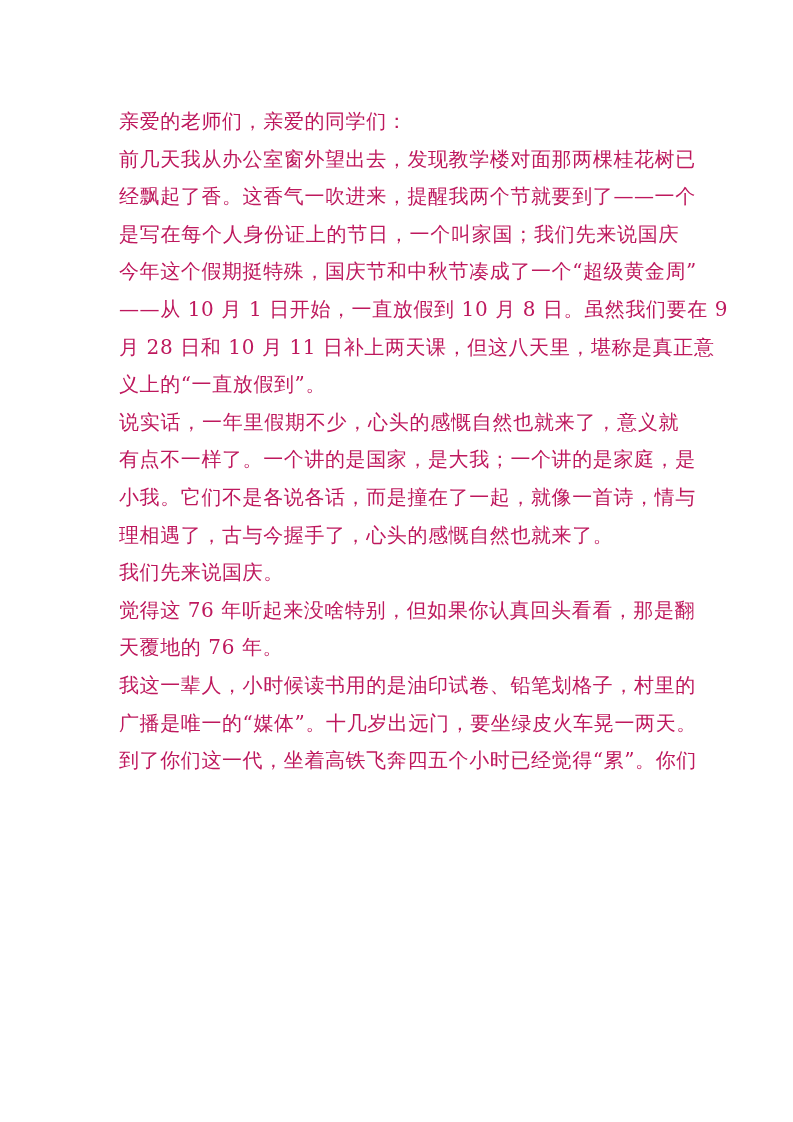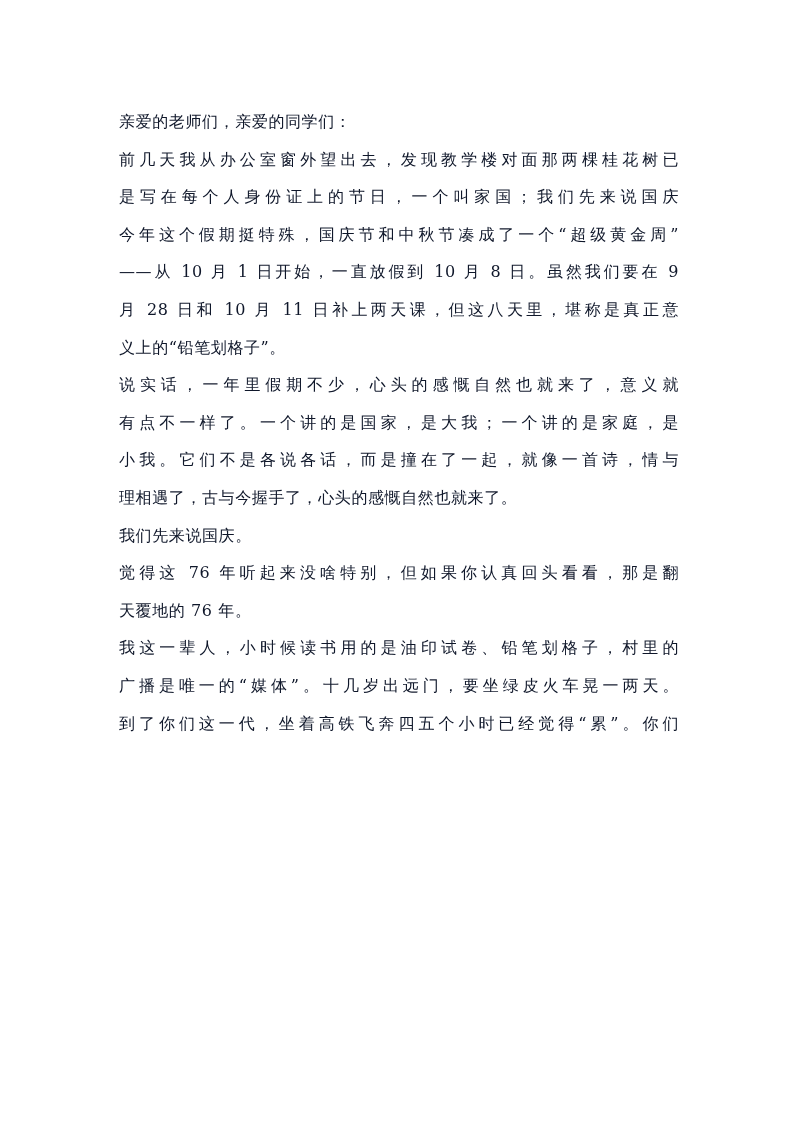--- a/index.html
+++ b/index.html
@@ -11,47 +11,48 @@
     width: 793px;
     height: 1122px;
     position: relative;
     overflow: hidden;
   }
   .page {
     position: absolute;
     left: 119px;
     top: 103px;
     width: 560px;
-    color: #0f172a;
+    color: #be185d;
     font-family: "DejaVu Serif", "Liberation Serif", serif;
-    font-size: 16px;
+    font-size: 20px;
     line-height: 37.6px;
     letter-spacing: 0.6px;
   }
   .line {
     display: block;
     white-space: nowrap;
     height: 37.6px;
   }
   .line.justify {
     text-align: justify;
     text-align-last: justify;
   }
 </style>
 </head>
 <body>
 
 <div class="page">
   <span class="line">亲爱的老师们，亲爱的同学们：</span>
   <span class="line justify">前几天我从办公室窗外望出去，发现教学楼对面那两棵桂花树已</span>
+  <span class="line justify">经飘起了香。这香气一吹进来，提醒我两个节就要到了——一个</span>
   <span class="line justify">是写在每个人身份证上的节日，一个叫家国；我们先来说国庆</span>
   <span class="line justify">今年这个假期挺特殊，国庆节和中秋节凑成了一个“超级黄金周”</span>
   <span class="line justify">——从 10 月 1 日开始，一直放假到 10 月 8 日。虽然我们要在 9</span>
   <span class="line justify">月 28 日和 10 月 11 日补上两天课，但这八天里，堪称是真正意</span>
-  <span class="line">义上的“铅笔划格子”。</span>
+  <span class="line">义上的“一直放假到”。</span>
   <span class="line justify">说实话，一年里假期不少，心头的感慨自然也就来了，意义就</span>
   <span class="line justify">有点不一样了。一个讲的是国家，是大我；一个讲的是家庭，是</span>
   <span class="line justify">小我。它们不是各说各话，而是撞在了一起，就像一首诗，情与</span>
   <span class="line">理相遇了，古与今握手了，心头的感慨自然也就来了。</span>
   <span class="line">我们先来说国庆。</span>
   <span class="line justify">觉得这 76 年听起来没啥特别，但如果你认真回头看看，那是翻</span>
   <span class="line">天覆地的 76 年。</span>
   <span class="line justify">我这一辈人，小时候读书用的是油印试卷、铅笔划格子，村里的</span>
   <span class="line justify">广播是唯一的“媒体”。十几岁出远门，要坐绿皮火车晃一两天。</span>
   <span class="line justify">到了你们这一代，坐着高铁飞奔四五个小时已经觉得“累”。你们</span>

